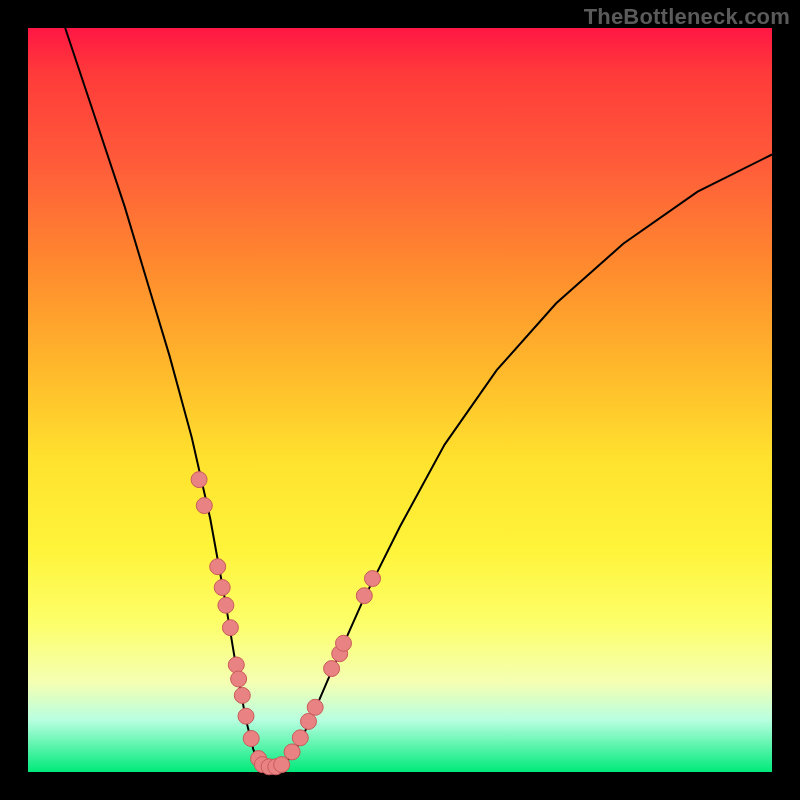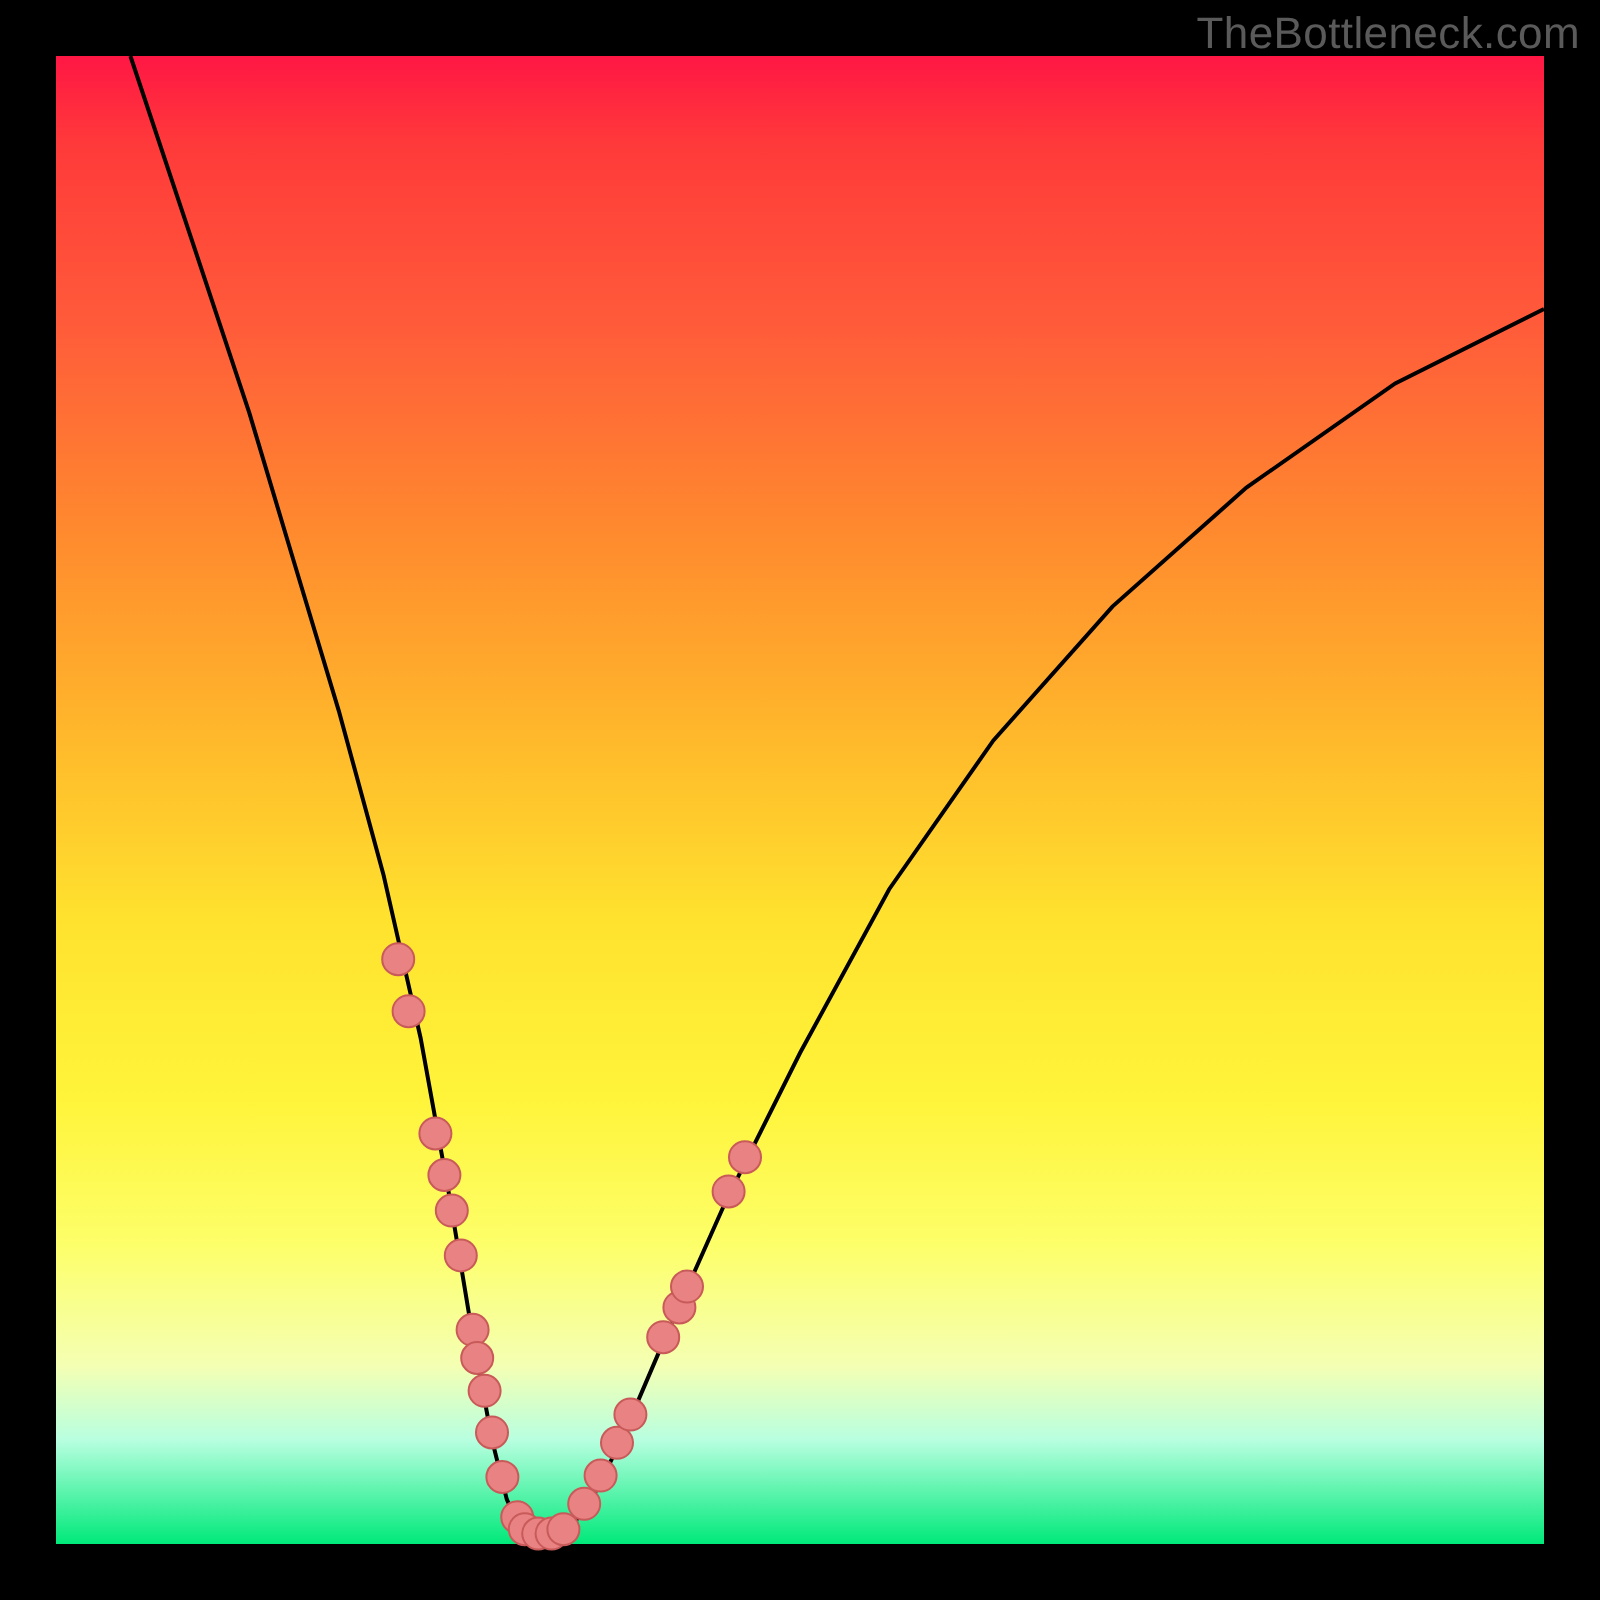--- a/index.html
+++ b/index.html
@@ -45,21 +45,21 @@
     width: 744px;
     height: 744px;
     overflow: visible;
   }
   .watermark {
     position: absolute;
     top: 4px;
     right: 10px;
     color: #5a5a5a;
     font-size: 22px;
-    font-weight: 400;
+    font-weight: 700;
     letter-spacing: 0.2px;
     user-select: none;
   }
 </style>
 </head>
 <body>
 
 <div class="stage">
   <div class="plot">
     <svg class="curve" viewBox="0 0 744 744" preserveAspectRatio="none">

